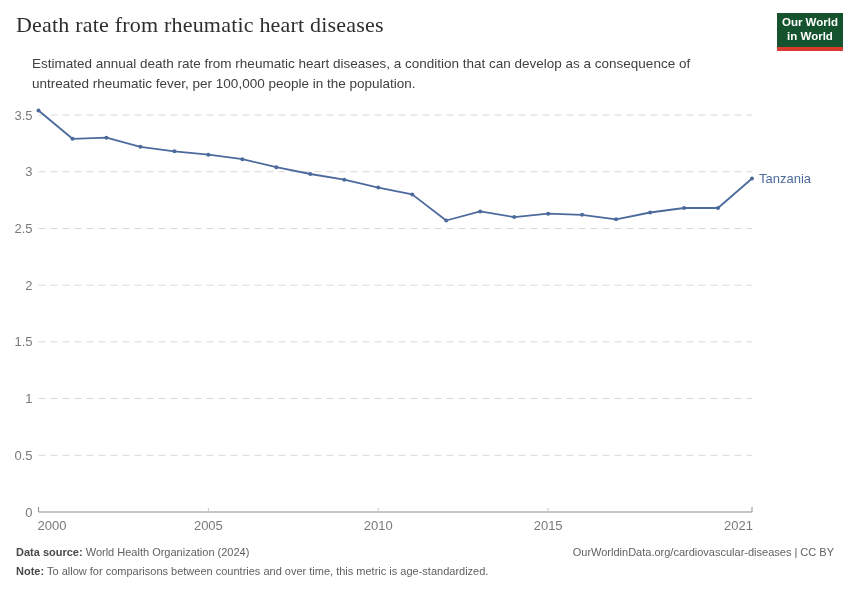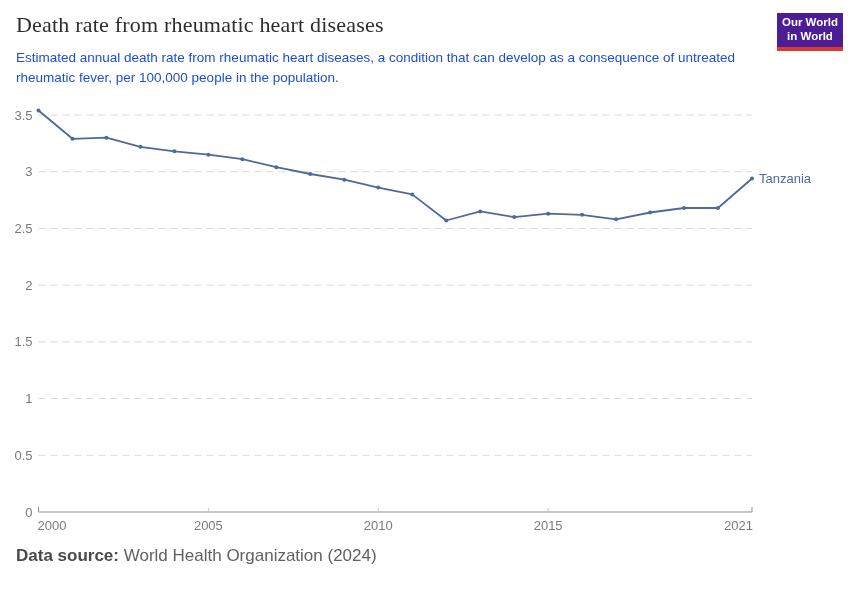--- a/index.html
+++ b/index.html
@@ -7,34 +7,34 @@
     width:850px;height:600px;position:relative;background:#ffffff;
     font-family:"Liberation Sans",sans-serif;overflow:hidden;
   }
   .header{position:absolute;left:16px;top:12px;width:740px;}
   .title{
     font-family:"Liberation Serif","DejaVu Serif",serif;
     font-size:22px;font-weight:normal;color:#2e2e2e;margin:0 0 10px 0;
     letter-spacing:0.2px;
   }
   .subtitle{
-    font-size:13.5px;color:#1d4ed8;margin:0;line-height:1.45;max-width:736px;
+    font-size:13.5px;color:#404040;margin:16px;line-height:1.45;max-width:736px;
   }
   .owid-logo{
     position:absolute;top:13px;right:7px;width:66px;height:34px;
-    background:#4c1d95;border-bottom:4px solid #dc3a2e;
+    background:#14532d;border-bottom:4px solid #dc3a2e;
     display:flex;flex-direction:column;align-items:center;justify-content:center;
   }
   .owid-logo span{
     color:#ffffff;font-size:11.5px;font-weight:bold;line-height:1.2;white-space:nowrap;
   }
   #chart{position:absolute;left:0;top:0;}
   .footer{
     position:absolute;left:16px;right:16px;top:546px;
-    font-size:17px;color:#616161;
+    font-size:11px;color:#616161;
   }
   .footer-row{display:flex;justify-content:space-between;margin-bottom:7px;}
   .footer b{color:#4a4a4a;}
 </style>
 </head>
 <body>
 
 <div class="header">
   <h1 class="title">Death rate from rheumatic heart diseases</h1>
   <p class="subtitle">Estimated annual death rate from rheumatic heart diseases, a condition that can develop as a consequence of untreated rheumatic fever, per 100,000 people in the population.</p>
@@ -94,14 +94,18 @@
     <circle cx="650.0714285714286" cy="212.5485714285714" r="2" fill="#4C6A9C"></circle>
     <circle cx="684.047619047619" cy="208.01142857142855" r="2" fill="#4C6A9C"></circle>
     <circle cx="718.0238095238095" cy="208.01142857142855" r="2" fill="#4C6A9C"></circle>
     <circle cx="752" cy="178.52000000000004" r="2" fill="#4C6A9C"></circle>
     <text x="759" y="178.52000000000004" dominant-baseline="central" fill="#4C6A9C" font-size="13">Tanzania</text>
   </svg>
 
 <div class="footer">
   <div class="footer-row">
     <span><b>Data source:</b><span> World Health Organization (2024)</span></span>
+    <span>OurWorldinData.org/cardiovascular-diseases | CC BY</span>
+  </div>
+  <div class="footer-row">
+    <span><b>Note:</b><span> To allow for comparisons between countries and over time, this metric is age-standardized.</span></span>
   </div>
 </div>
 
 </body></html>

